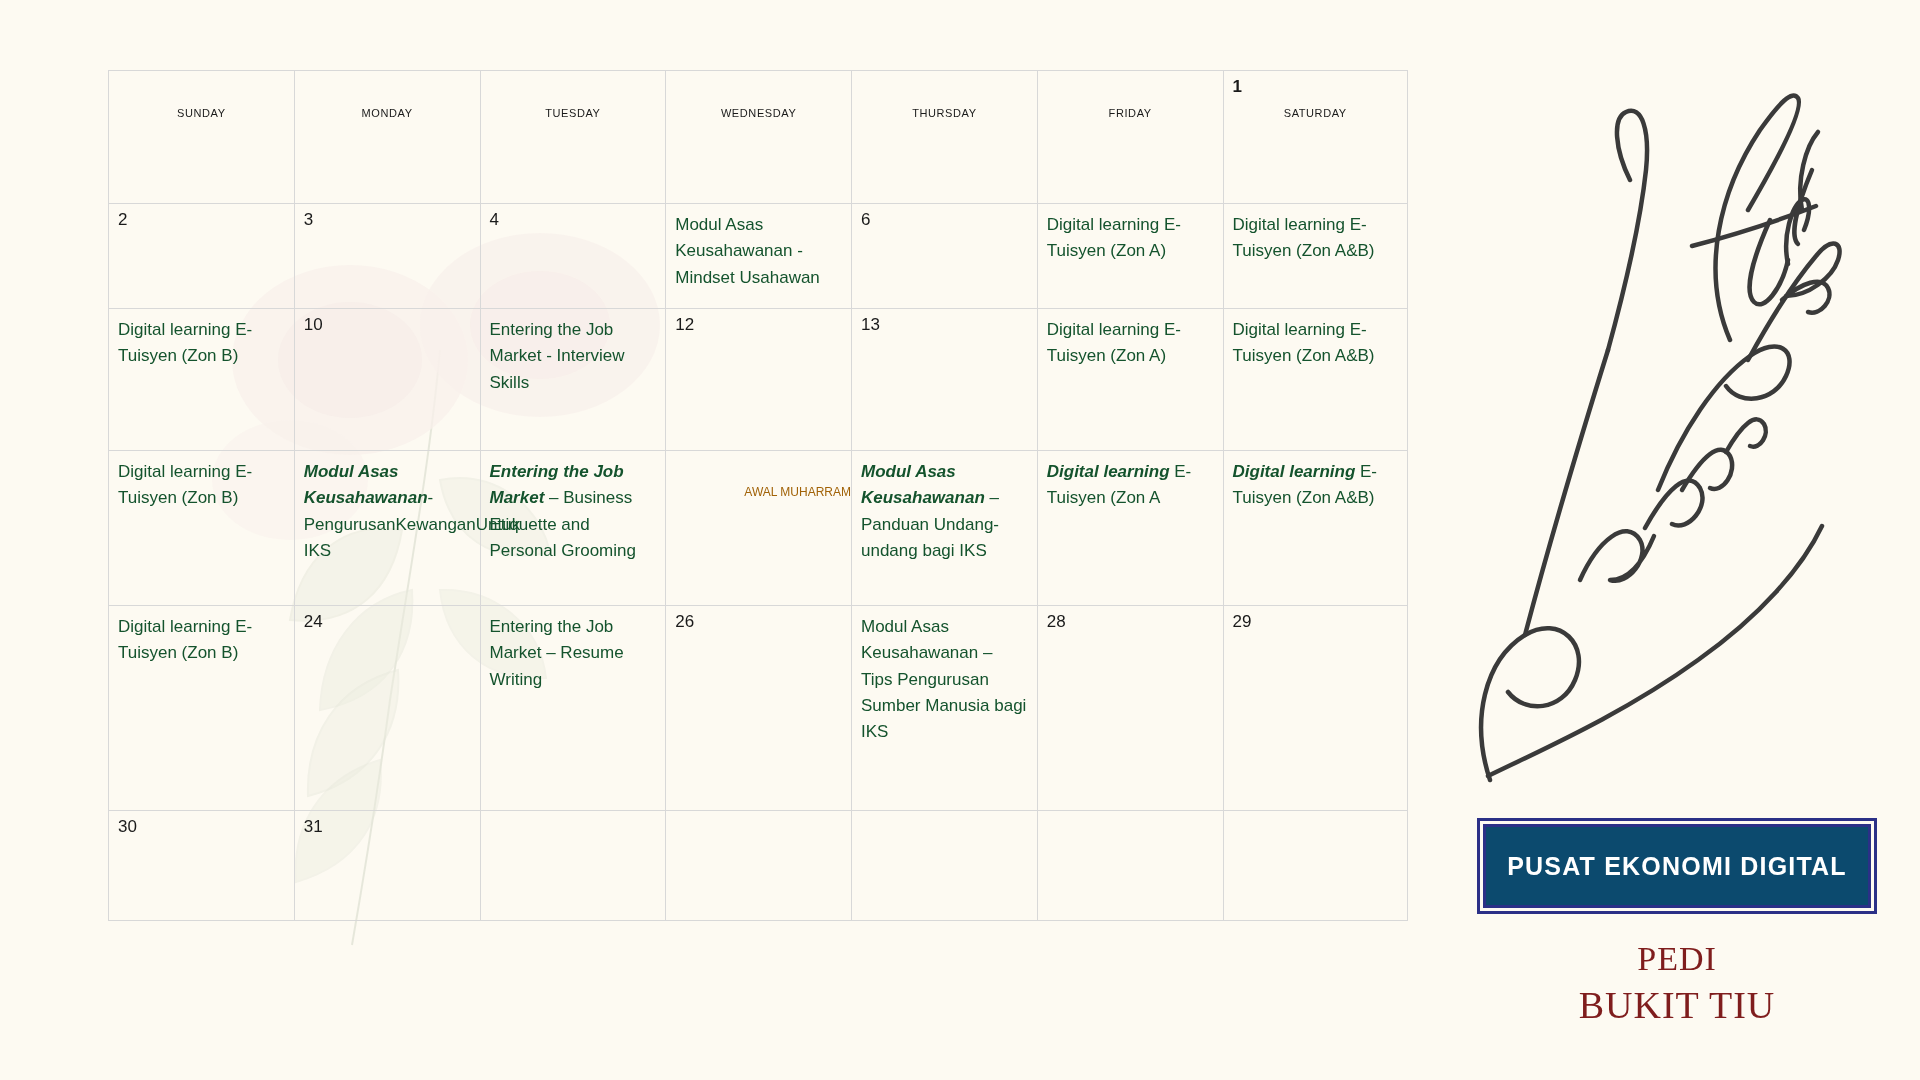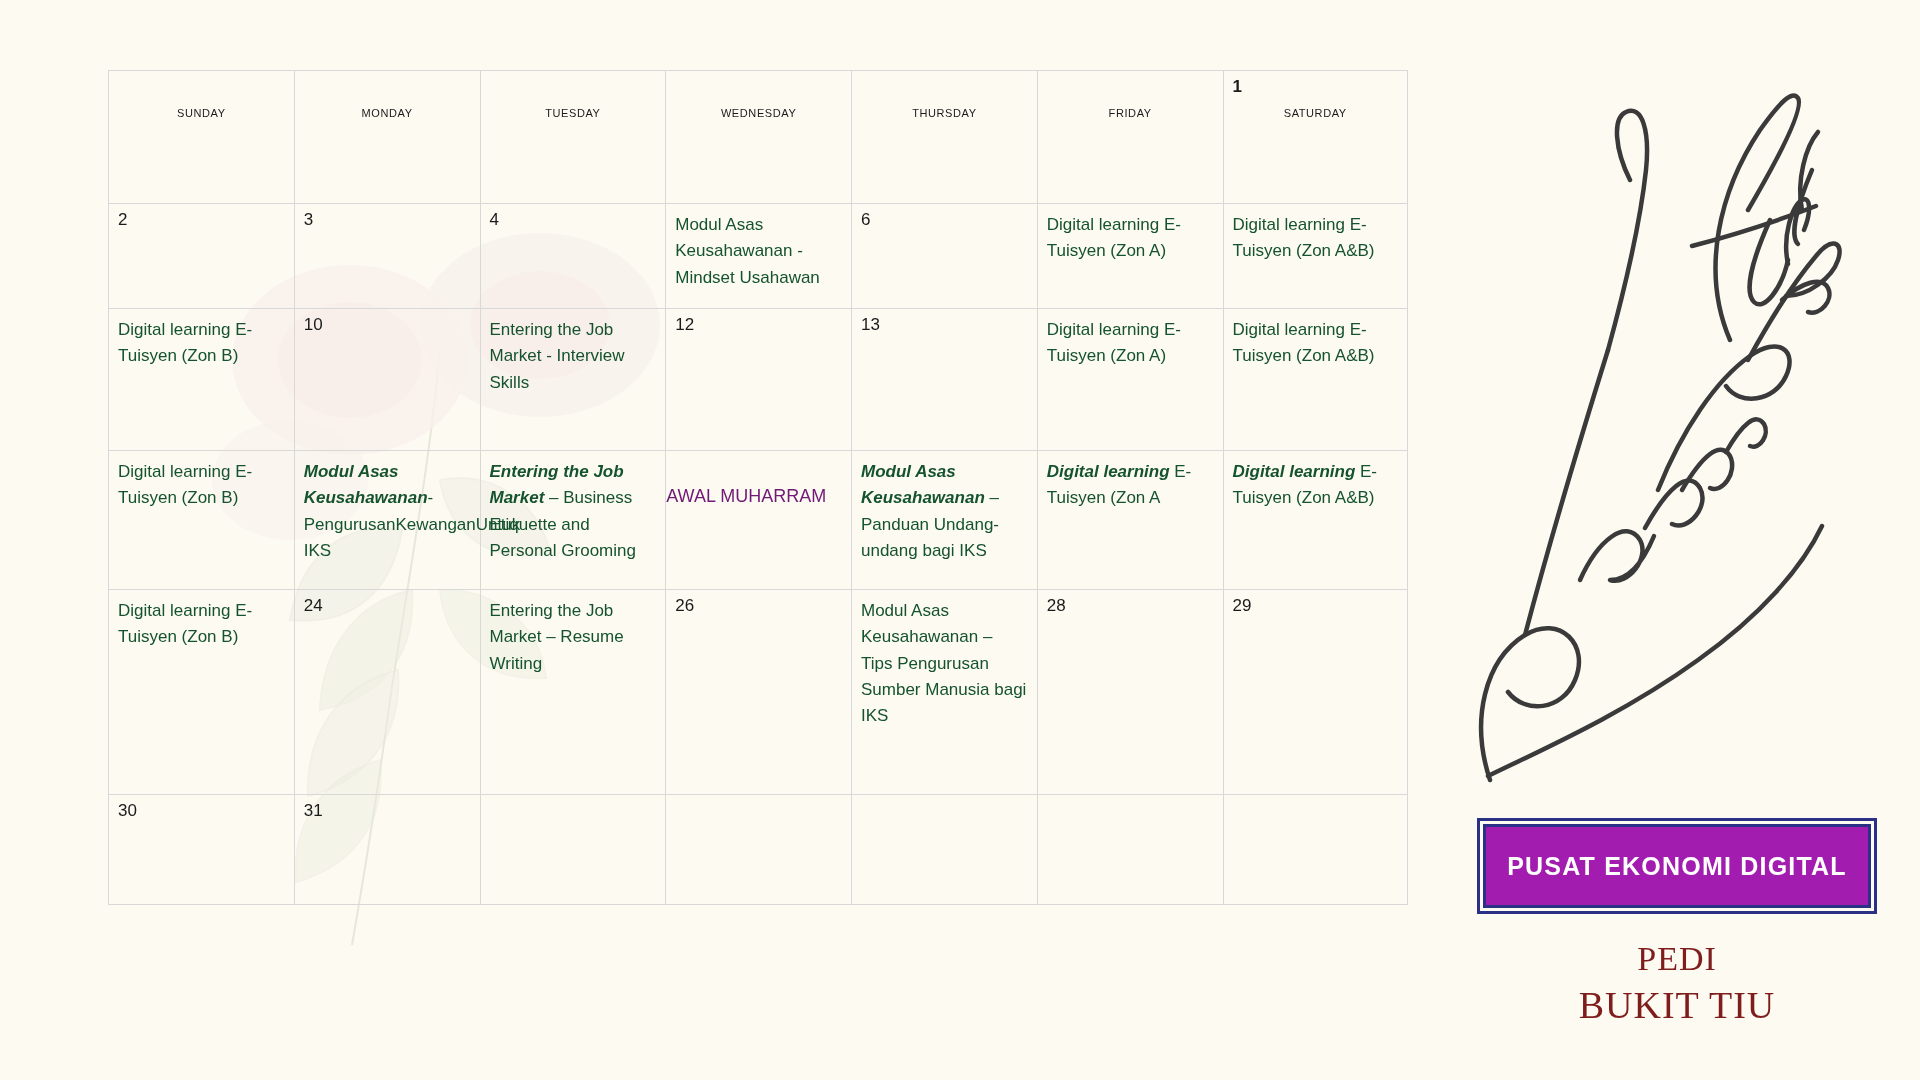--- a/index.html
+++ b/index.html
@@ -63,45 +63,45 @@
     position: relative;
   }
   .cell-body {
     padding: 8px 10px 8px 9px;
     font-size: 17px;
     line-height: 1.55;
     color: #14532d;
   }
   .r1 { height: 105px; }
   .r2 { height: 142px; }
-  .r3 { height: 139px; margin-top: 17px; }
+  .r3 { height: 155px; margin-top: 17px; }
   .r4 { height: 205px; }
   .r5 { height: 110px; }
 
   .cell-body b { font-weight: 700; font-style: italic; }
   .holiday {
-    color: #701a75;
-    text-align: left;
+    color: #a16207;
+    text-align: right;
     padding-top: 32px;
-    font-size: 18px;
+    font-size: 12px;
     line-height: 1.5;
   }
 
   
   #script-title {
     position: absolute;
     left: 1430px; top: 20px;
     width: 420px; height: 800px;
     pointer-events: none;
   }
   #badge {
     position: absolute;
     left: 1477px; top: 818px;
     width: 400px; height: 96px;
-    background: #a21caf;
+    background: #0c4a6e;
     border: 3px solid #2b3087;
     display: flex; align-items: center; justify-content: center;
     box-shadow: inset 0 0 0 3px #fdfaf2, inset 0 0 0 6px #2b3087;
   }
   #badge span {
     color: #ffffff;
     font-size: 25px;
     font-weight: 700;
     letter-spacing: 1.2px;
     font-family: "Liberation Sans", sans-serif;

